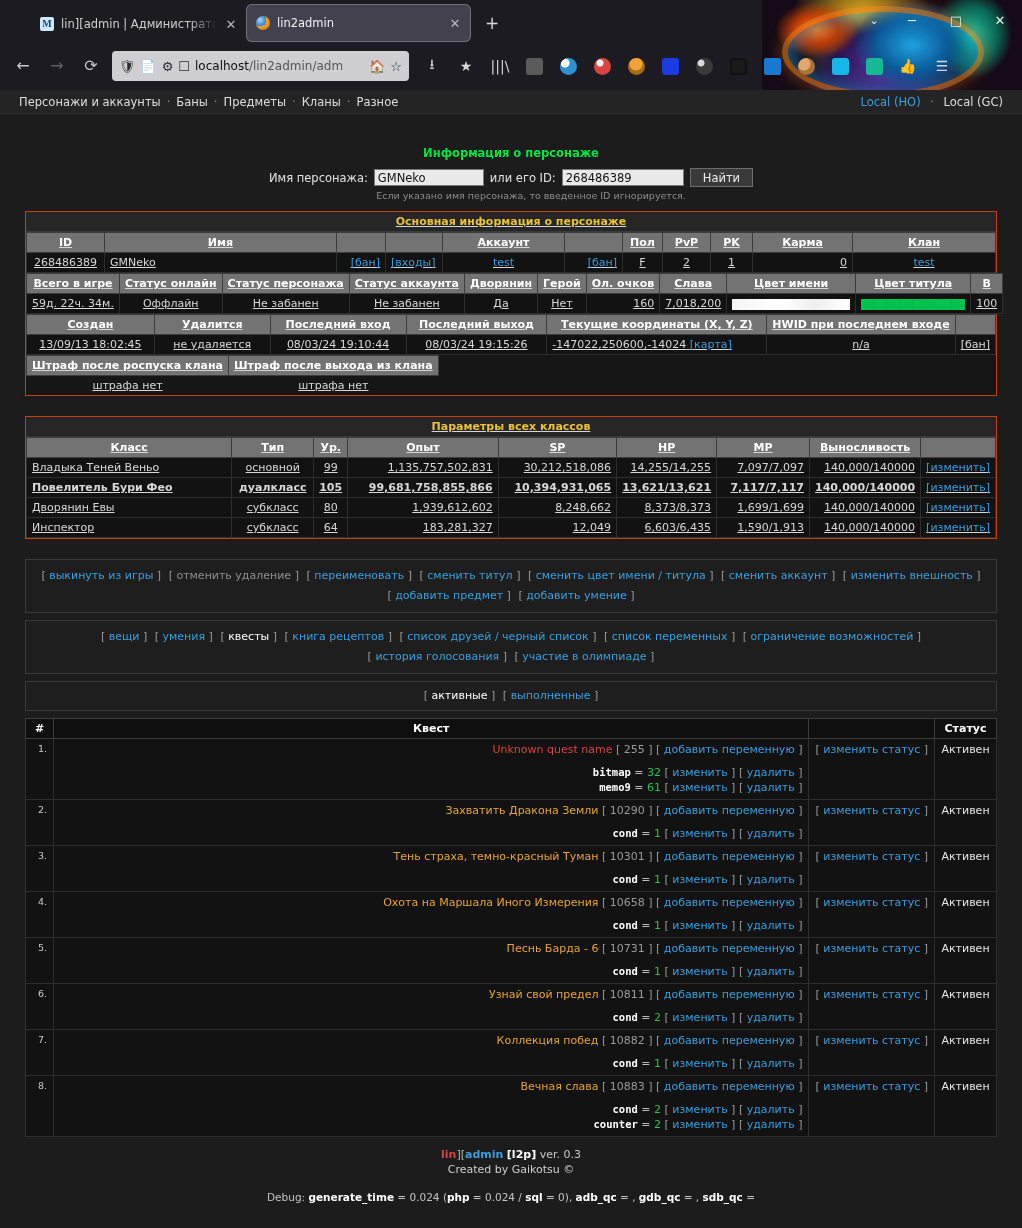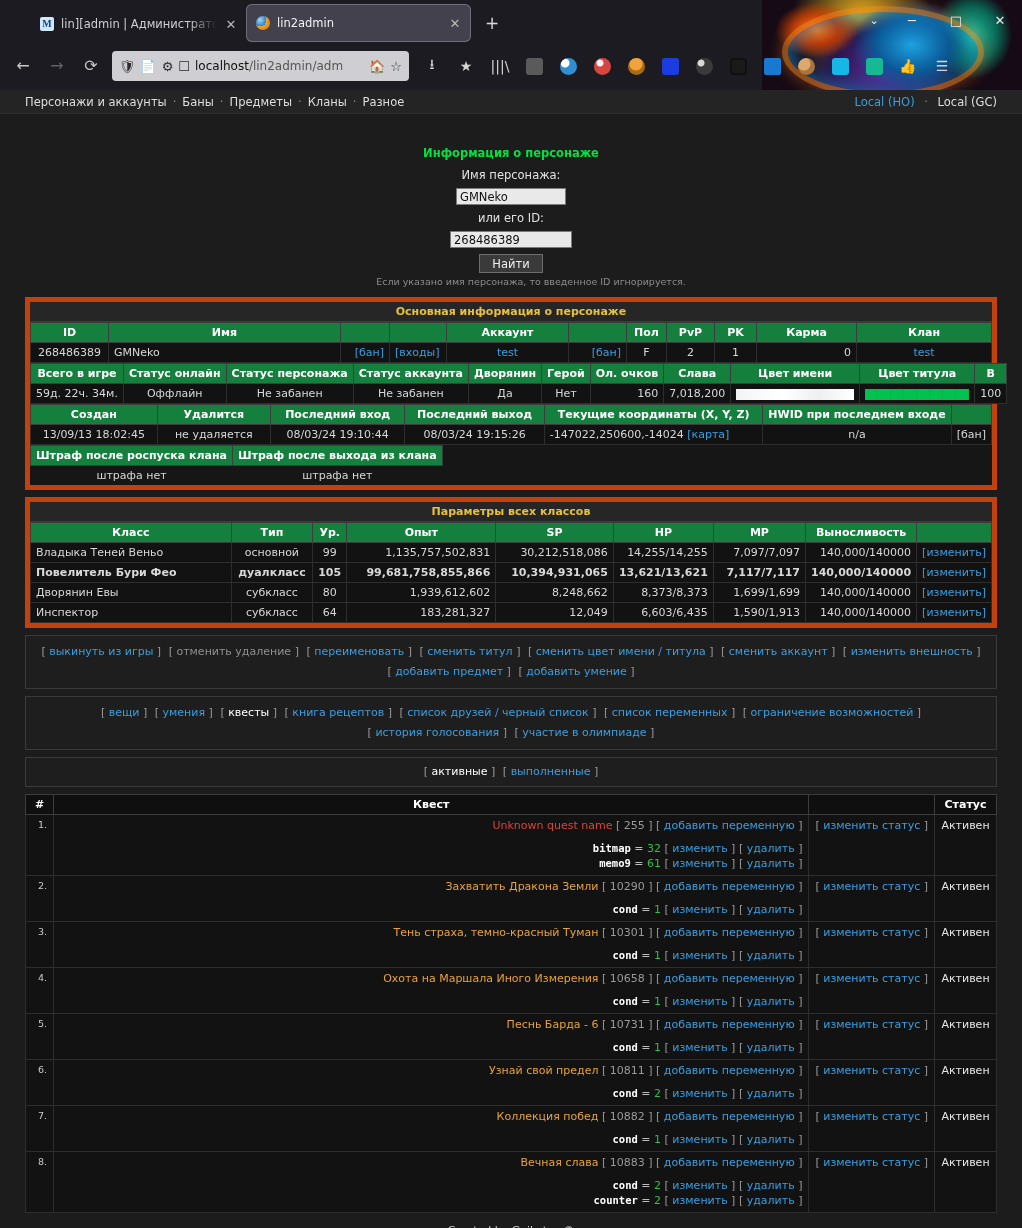--- a/index.html
+++ b/index.html
@@ -73,55 +73,55 @@
              mask-image:linear-gradient(90deg,#000 86%,transparent 100%); }
   #urltext .host { color:#101010; }
   #urltext .path { color:#555; }
   #ext-icons { display:flex; align-items:center; gap:0px; margin-left:6px; }
   .exti { width:34px; height:30px; display:flex; align-items:center; justify-content:center; font-size:14px; color:#d5d5d5; }
   .dot { width:17px; height:17px; border-radius:50%; display:block; }
 
   
   #page { width:1022px; height:1138px; background:#1c1c1c; overflow:hidden; }
 
-  #sitenav { height:24px; background:#242424; display:flex; align-items:center; padding:0 25px;
+  #sitenav { height:24px; background:#242424; display:flex; align-items:center; padding:0 19px;
              font-size:11.5px; border-bottom:1px solid #2d2d2d; }
   #sitenav .nl { color:#dedede; }
   #sitenav .sep { color:#8a8a8a; margin:0 6px; }
   #sitenav .right { margin-left:auto; }
   #sitenav .right a { color:#3a9fe0; }
   #sitenav .right .gc { color:#dedede; }
 
   #pagetitle { text-align:center; color:#00e341; font-weight:bold; font-size:11.5px; padding:4px 0 3px 0;margin-top:28px; }
 
   .wrap { width:972px; margin:0 auto; }
 
   
   #searchform { padding:5px 0 10px 0; text-align:center; }
-  #searchform .row { display:flex; align-items:center; justify-content:center; gap:6px;flex-direction:column; }
+  #searchform .row { display:flex; align-items:center; justify-content:center; gap:6px; }
   #searchform label { color:#e2e2e2; font-size:11.5px; }
   #searchform input[type=text] {
     background:#e9e9e9; border:1px solid #7a7a7a; color:#111; font-size:11.5px;
     height:17px; padding:0 3px; font-family:"DejaVu Sans",sans-serif;
   }
   #charname-input { width:110px; }
   #charid-input { width:122px; }
   #find-button {
     background:#3a3a3a; color:#eee; border:1px solid #6d6d6d; font-size:11.5px;
     height:19px; padding:0 12px; font-family:"DejaVu Sans",sans-serif;
   }
   #search-hint { color:#8c8c8c; font-size:9.5px; margin-top:3px; text-align:center; padding-left:40px;}
 
   
-  .panel { border:5px solid #c2410c; background:#161616; margin-bottom:7px; }
+  .panel { border:1px solid #c2410c; background:#161616; margin-bottom:20px;text-decoration:underline; }
   .panel-title { background:#262626; color:#e8c23a; font-weight:bold; font-size:11px;
                  text-align:center; padding:3px 0; border-bottom:1px solid #3a3a3a; }
 
   table.grid { width:100%; border-collapse:collapse; font-size:11px; }
-  table.grid th { background:#15803d; color:#ffffff; font-weight:bold; font-size:11px;
+  table.grid th { background:#737373; color:#ffffff; font-weight:bold; font-size:11px;
                   padding:3px 5px; border:1px solid #3d3d3d; text-align:center; white-space:nowrap; }
   table.grid td { padding:3px 5px; border:1px solid #2e2e2e; background:#121212; color:#d8d8d8;
                   text-align:center; white-space:nowrap; }
   .l { text-align:left !important; }
   .r { text-align:right !important; }
   a, .lnk { color:#3a9fe0; text-decoration:none; }
   .red { color:#d6453f; }
   .green { color:#2fbf4a; }
   .blue { color:#3a9fe0; }
   .yellow { color:#e8c23a; }
@@ -565,18 +565,23 @@
                 <div><span class="vn">cond</span><span class="eq"> = </span><span class="vv">2</span> <span class="br"><span class="brk">[</span> <span class="lnk">изменить</span> <span class="brk">]</span></span> <span class="br"><span class="brk">[</span> <span class="lnk">удалить</span> <span class="brk">]</span></span></div>
                 <div><span class="vn">counter</span><span class="eq"> = </span><span class="vv">2</span> <span class="br"><span class="brk">[</span> <span class="lnk">изменить</span> <span class="brk">]</span></span> <span class="br"><span class="brk">[</span> <span class="lnk">удалить</span> <span class="brk">]</span></span></div>
               </div></td>
             <td class="qact"><span class="brk">[</span> <span class="lnk">изменить статус</span> <span class="brk">]</span></td>
             <td class="qstat">Активен</td>
           </tr>
         </tbody>
     </table>
 
     <div id="footer">
+      <div class="l1">
+        <span class="lin">lin</span><span class="br">][</span><span class="adm">admin</span>
+        <span class="l2p">[l2p]</span>
+        <span class="ver">ver. 0.3</span>
+      </div>
       <div class="l2">Created by Gaikotsu ©</div>
       <div id="debug">Debug: <b>generate_time</b> = 0.024 (<b>php</b> = 0.024 / <b>sql</b> = 0), <b>adb_qc</b> = , <b>gdb_qc</b> = , <b>sdb_qc</b> =</div>
     </div>
 
   </div>
 </div>
 
 </body></html>

